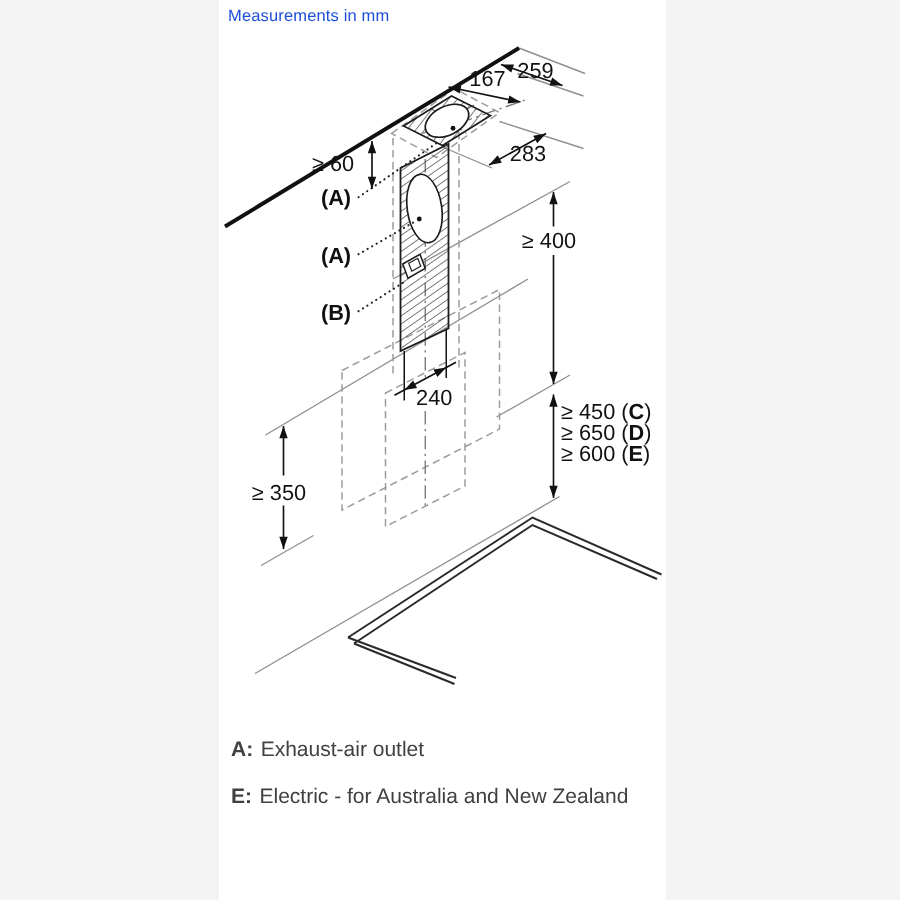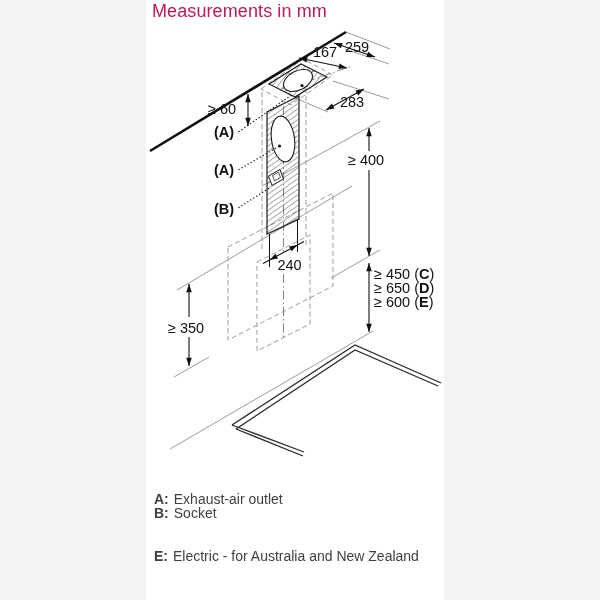--- a/index.html
+++ b/index.html
@@ -8,30 +8,30 @@
     background:#f4f4f4;
     font-family:"Liberation Sans", sans-serif;
     color:#111;
     position:relative;
     overflow:hidden;
   }
   .stage{position:absolute;left:0;top:0;width:600px;height:600px;}
   .card{position:absolute;left:146px;top:0;width:298px;height:600px;background:#ffffff;}
   .title{
     position:absolute;left:152px;top:3px;
-    font-size:18px;line-height:16px;color:#be185d;
+    font-size:11px;line-height:16px;color:#1d4ed8;
     letter-spacing:.1px;
   }
   svg.drawing{position:absolute;left:0;top:0;width:600px;height:600px;}
   .legend{
     position:absolute;left:154px;top:492px;
     font-size:14px;line-height:14px;color:#404040;
   }
   .legend-line b{margin-right:5px;}
-  .legend-line.spaced{margin-top:29px;}
+  .legend-line.spaced{margin-top:17px;}
   text{font-family:"Liberation Sans", sans-serif;fill:#111;}
   .dim-label{font-size:14.5px;}
   .callout-label{font-size:14.5px;font-weight:bold;}
 </style>
 </head>
 <body>
 
 <div class="stage">
   <div class="card"></div>
 
@@ -148,16 +148,15 @@
 
     <g>
       <text class="callout-label" x="224" y="136.5" text-anchor="middle">(A)</text>
       <text class="callout-label" x="224" y="175" text-anchor="middle">(A)</text>
       <text class="callout-label" x="224" y="213.5" text-anchor="middle">(B)</text>
     </g>
   </svg>
 
   <div class="legend">
     <div class="legend-line"><b>A:</b><span>Exhaust-air outlet</span></div>
-    <div class="legend-line"><b>B:</b><span>Socket</span></div>
     <div class="legend-line spaced"><b>E:</b><span>Electric - for Australia and New Zealand</span></div>
   </div>
 </div>
 
 </body></html>

